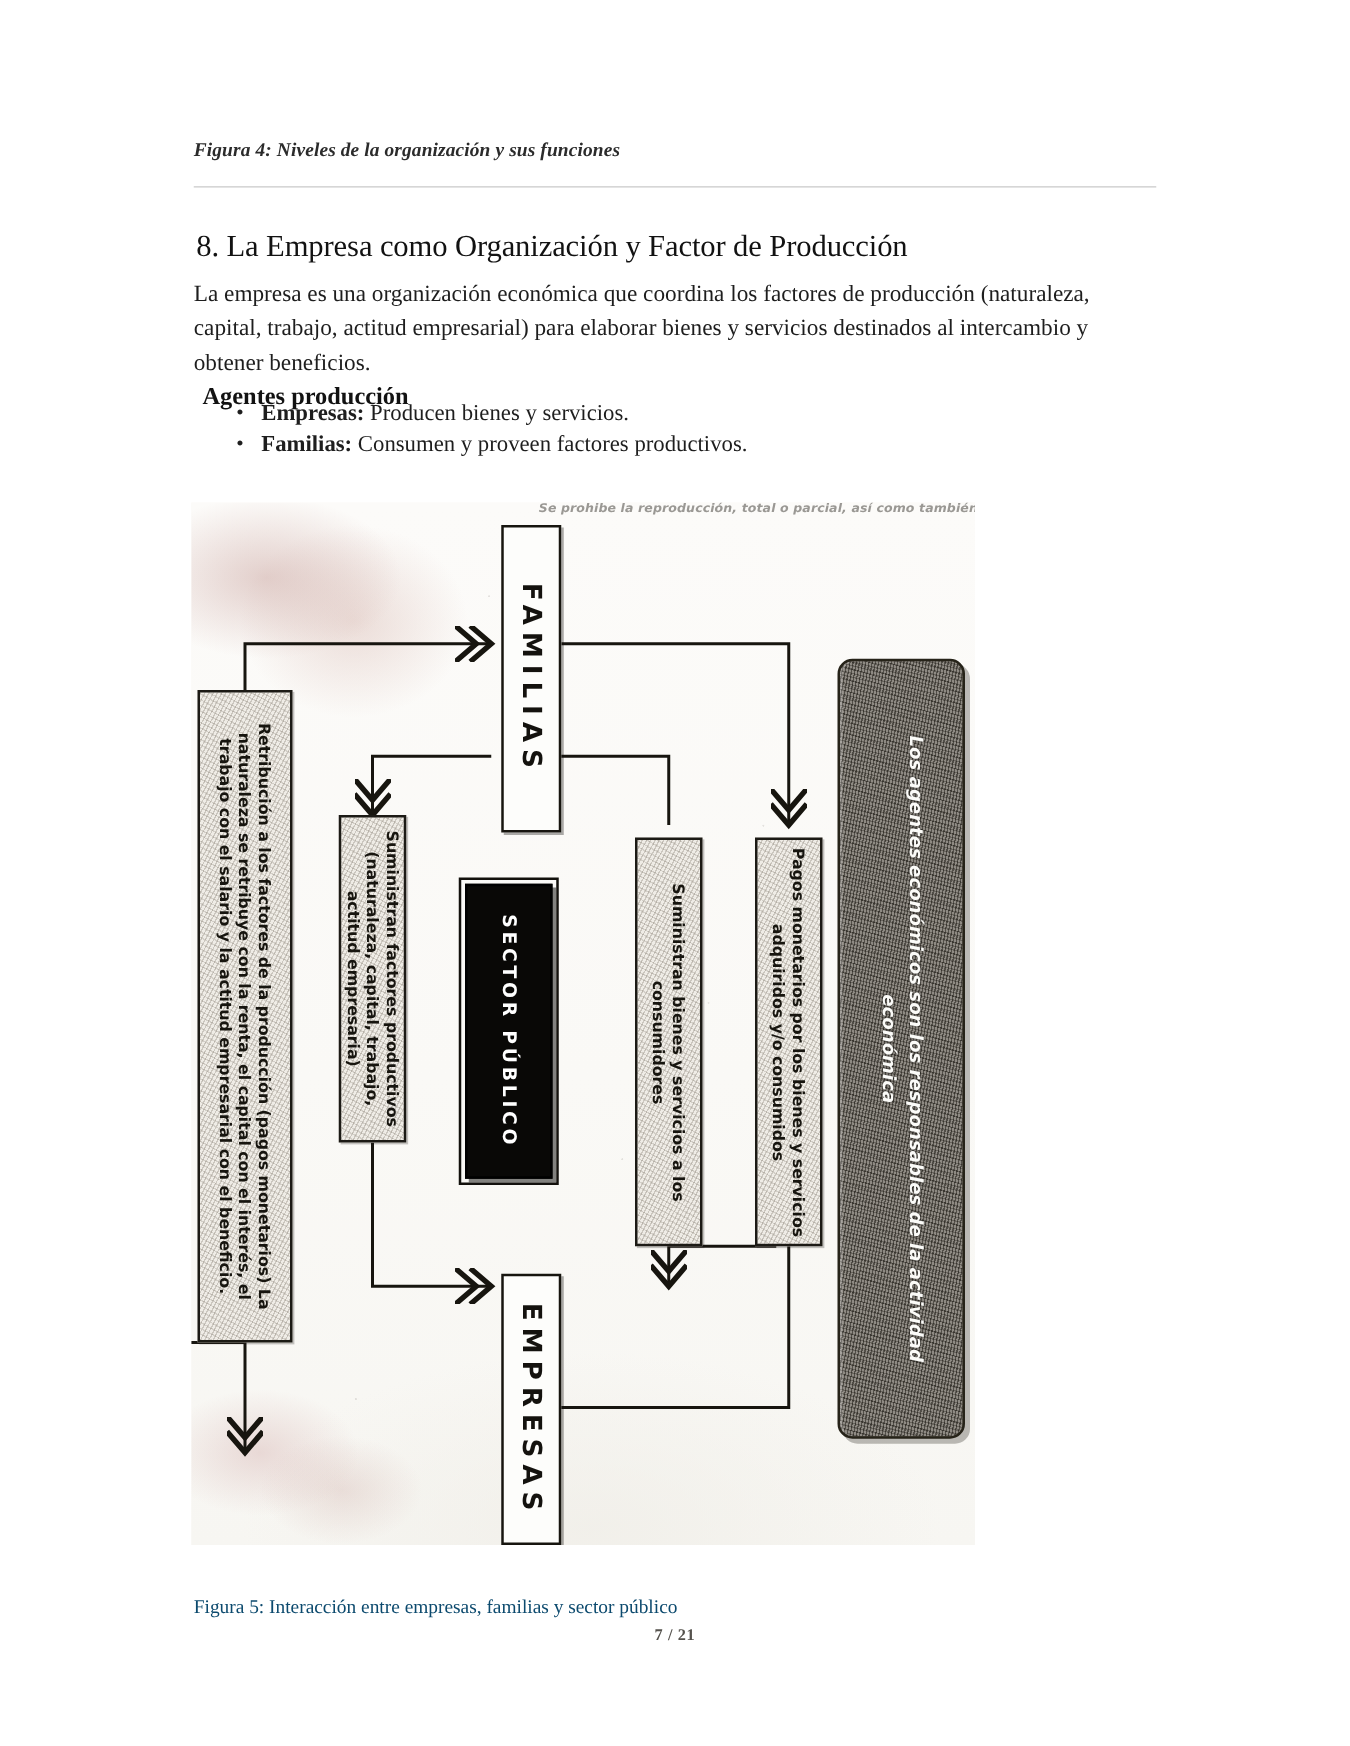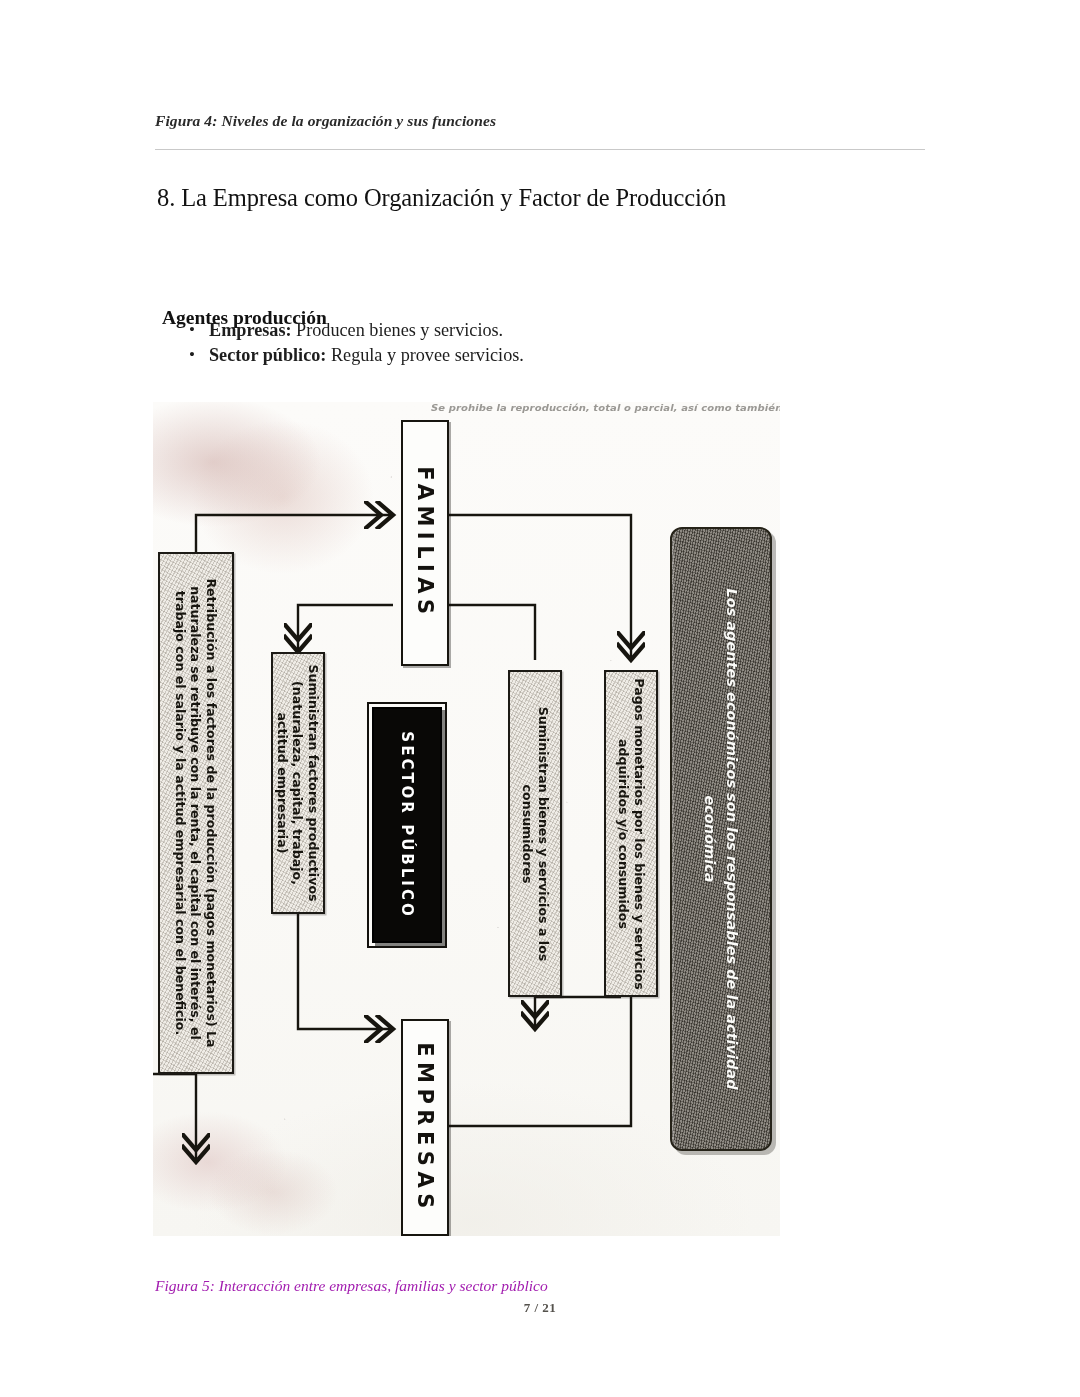--- a/index.html
+++ b/index.html
@@ -230,23 +230,22 @@
     text-shadow: 0 0 2px rgba(0,0,0,.6);
   }
 
   .wires { position: absolute; inset: 0; }
 
   
   .fig-caption {
     position: absolute;
     left: 155px;
     top: 1277px;
-    font-style: italic;
     font-size: 15.5px;
-    color: #a21caf;
+    color: #0c4a6e;
   }
   .footer {
     position: absolute;
     left: 0;
     top: 1300px;
     width: 1080px;
     text-align: center;
     font-size: 13px;
     font-weight: bold;
     color: #55524d;
@@ -256,29 +255,30 @@
 </head>
 <body>
 
 <div class="page">
 
   <div class="fig-ref">Figura 4: Niveles de la organización y sus funciones</div>
   <div class="rule"></div>
 
   <h1 class="h-section">8. La Empresa como Organización y Factor de Producción</h1>
 
+  <p class="para">La empresa es una organización económica que coordina los factores de producción (naturaleza, capital, trabajo, actitud empresarial) para elaborar bienes y servicios destinados al intercambio y obtener beneficios.</p>
 
   <h2 class="h-sub">Agentes producción</h2>
 
   <ul class="bullets">
     <li>
       <b>Empresas:</b><span> Producen bienes y servicios.</span>
     </li>
     <li>
-      <b>Sector público:</b><span> Regula y provee servicios.</span>
+      <b>Familias:</b><span> Consumen y proveen factores productivos.</span>
     </li>
   </ul>
 
   <div class="scan">
     <div class="scan-noise"></div>
     <div class="scan-speck"></div>
 
     <div class="disclaimer">Se prohibe la reproducción, total o parcial, así como también :</div>
 
     <svg class="wires" width="627" height="834" viewBox="0 0 627 834">

